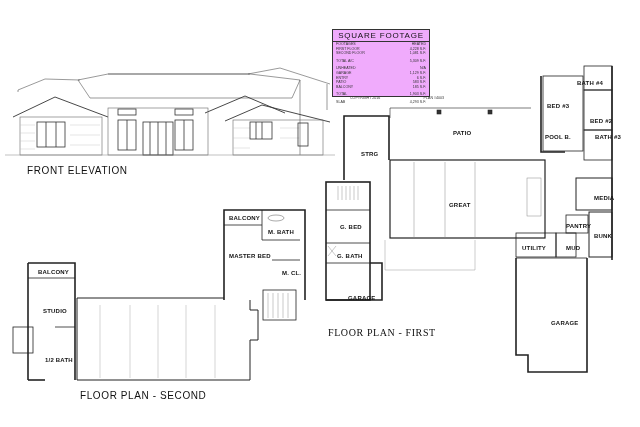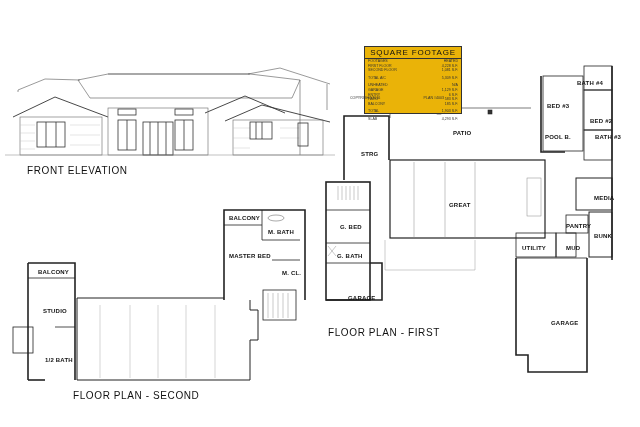--- a/index.html
+++ b/index.html
@@ -1,21 +1,21 @@
 <!DOCTYPE html>
 <html><head>
 <meta charset="utf-8">
 <style>
   html, body { margin:0; padding:0; background:#fff; }
   body { width:640px; height:427px; position:relative; overflow:hidden; font-family:"Liberation Sans", sans-serif; color:#111; }
   .lbl { position:absolute; font-size:6px; font-weight:bold; letter-spacing:0.2px; white-space:nowrap; color:#111; }
   .title { position:absolute; font-size:10px; letter-spacing:0.6px; white-space:nowrap; color:#111; }
   svg { position:absolute; left:0; top:0; }
   
-  .sqft { position:absolute; left:364px; top:29px; width:96px; height:66px; border:1px solid #333; background:#eab308;margin-top:17px; }
+  .sqft { position:absolute; left:332px; top:29px; width:96px; height:66px; border:1px solid #333; background:#f0abfc; }
   .sqft .hd { font-size:8px; letter-spacing:0.8px; text-align:center; border-bottom:1px solid #333; padding:1px 0; }
   .sqft .row { display:flex; justify-content:space-between; font-size:3.6px; padding:0 3px; line-height:4.6px; color:#333; }
   .sqft .gap { height:3px; }
   .sqft-foot { position:absolute; left:350px; top:96px; width:94px; display:flex; justify-content:space-between; font-size:3.6px; color:#333; }
 </style>
 </head>
 <body>
 
 <svg width="640" height="427" viewBox="0 0 640 427">
   <g fill="none" stroke="#555" stroke-width="0.6">
@@ -216,22 +216,22 @@
     <span>SLAB</span>
     <span>4,293 S.F.</span>
   </div>
 </div>
 <div class="sqft-foot">
   <span>COPYRIGHT 2016</span>
   <span>PLAN #4003</span>
 </div>
 
 <div class="title" style="left:27px; top:165px;">FRONT ELEVATION</div>
-<div class="title" style="left:328px; top:327px;">FLOOR PLAN - FIRST</div>
-<div class="title" style="left:73px; top:390px;">FLOOR PLAN - SECOND</div>
+<div class="title" style="left:328px; top:327px;font-family:Liberation Serif, serif;">FLOOR PLAN - FIRST</div>
+<div class="title" style="left:80px; top:390px;">FLOOR PLAN - SECOND</div>
 
 <div class="lbl" style="left:453px; top:130px;">PATIO</div>
 <div class="lbl" style="left:361px; top:151px;">STRG</div>
 <div class="lbl" style="left:449px; top:202px;">GREAT</div>
 <div class="lbl" style="left:340px; top:224px;">G. BED</div>
 <div class="lbl" style="left:337px; top:253px;">G. BATH</div>
 <div class="lbl" style="left:348px; top:295px;">GARAGE</div>
 <div class="lbl" style="left:551px; top:320px;">GARAGE</div>
 <div class="lbl" style="left:522px; top:245px;">UTILITY</div>
 <div class="lbl" style="left:566px; top:245px;">MUD</div>

